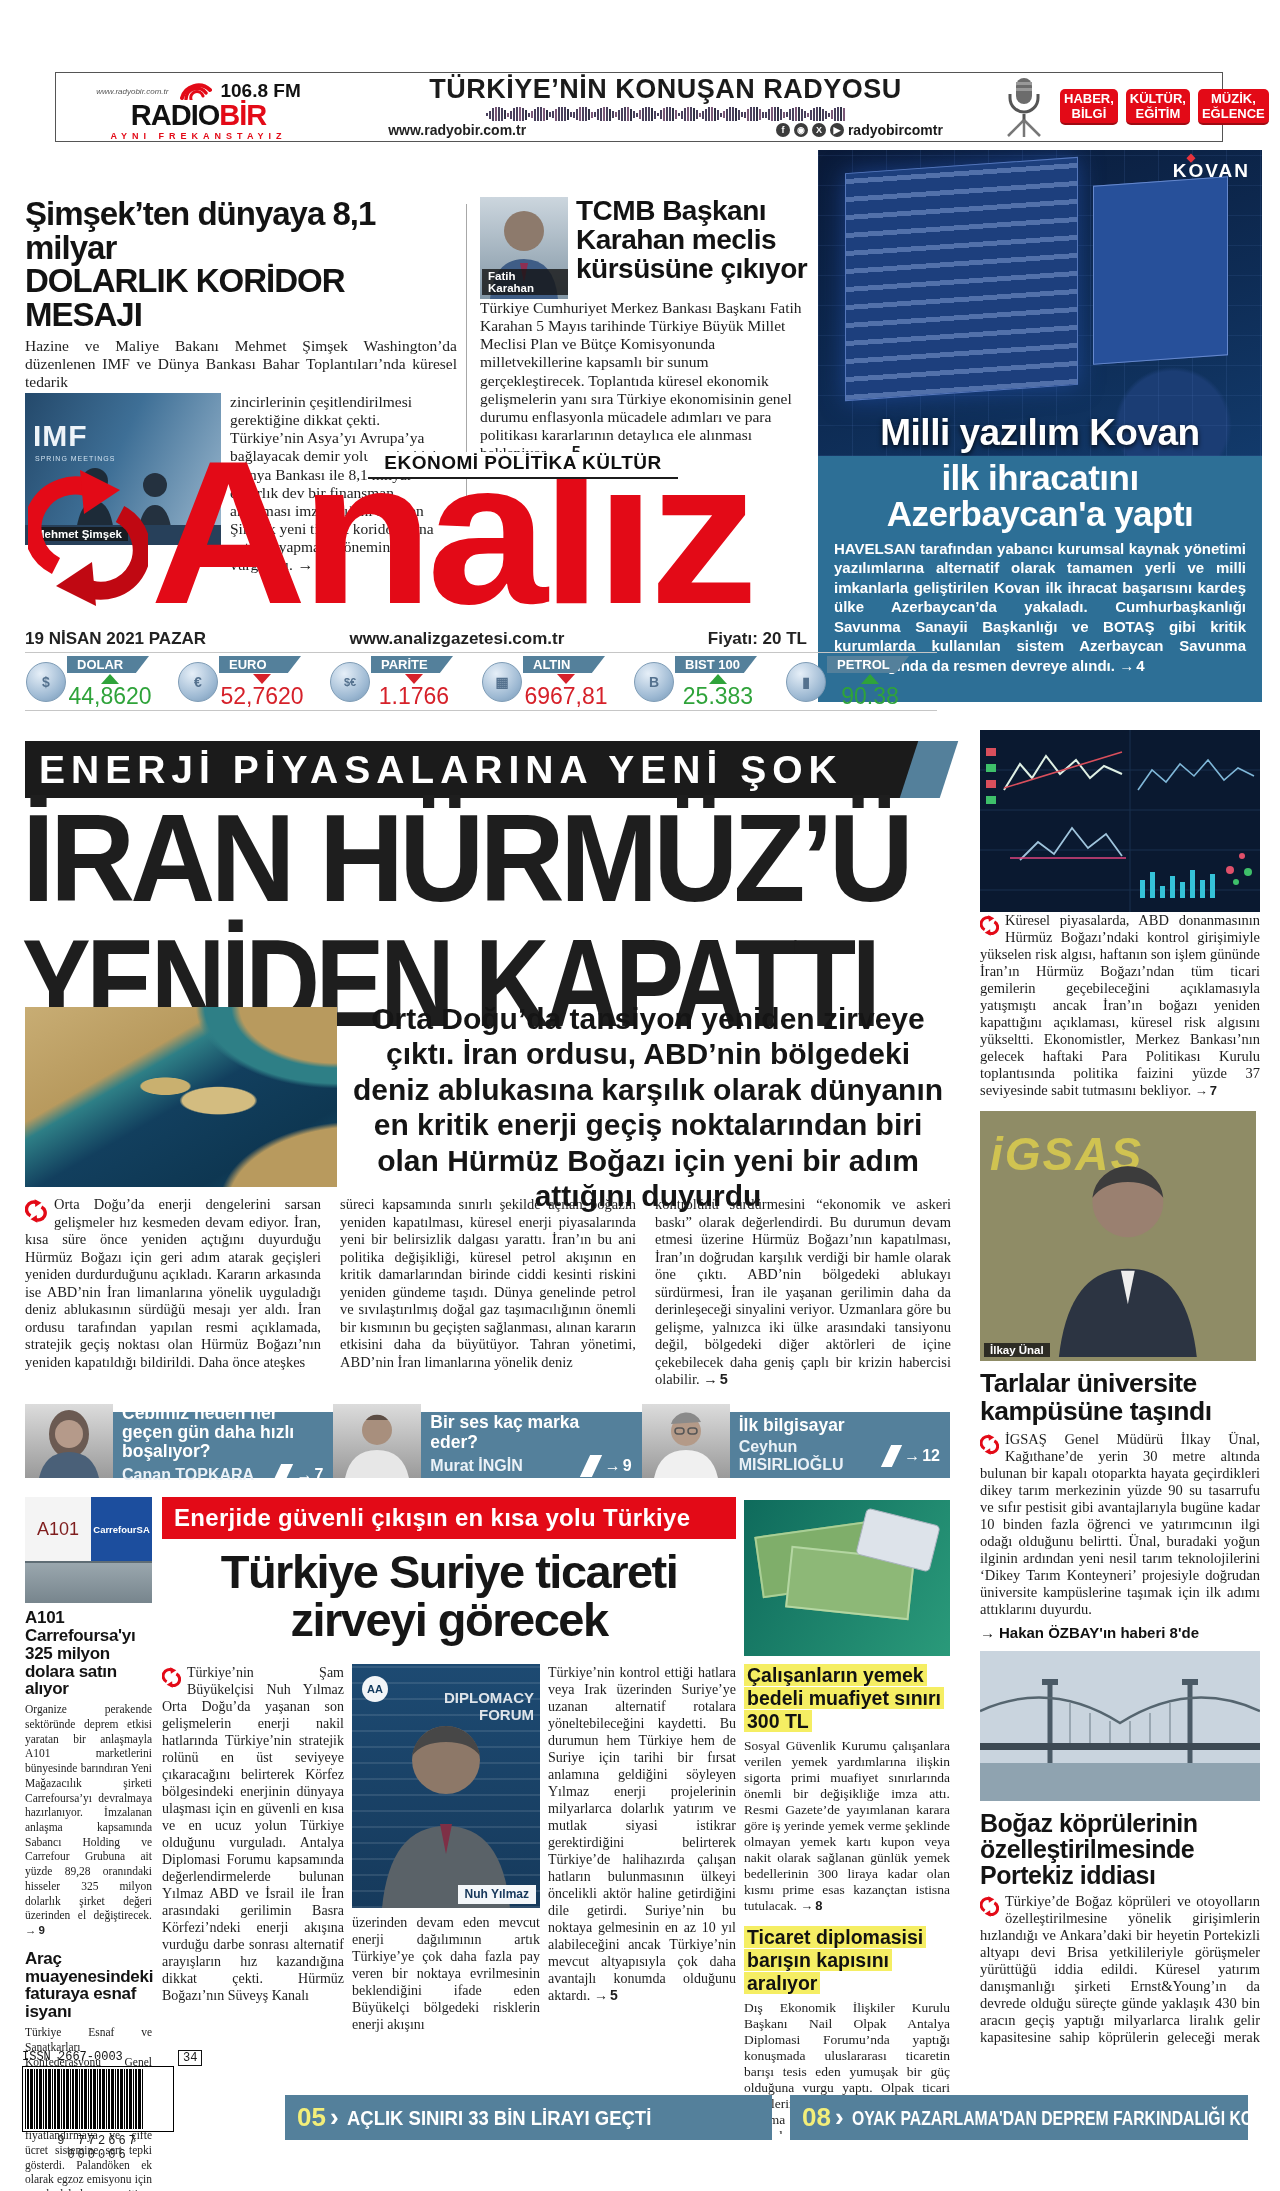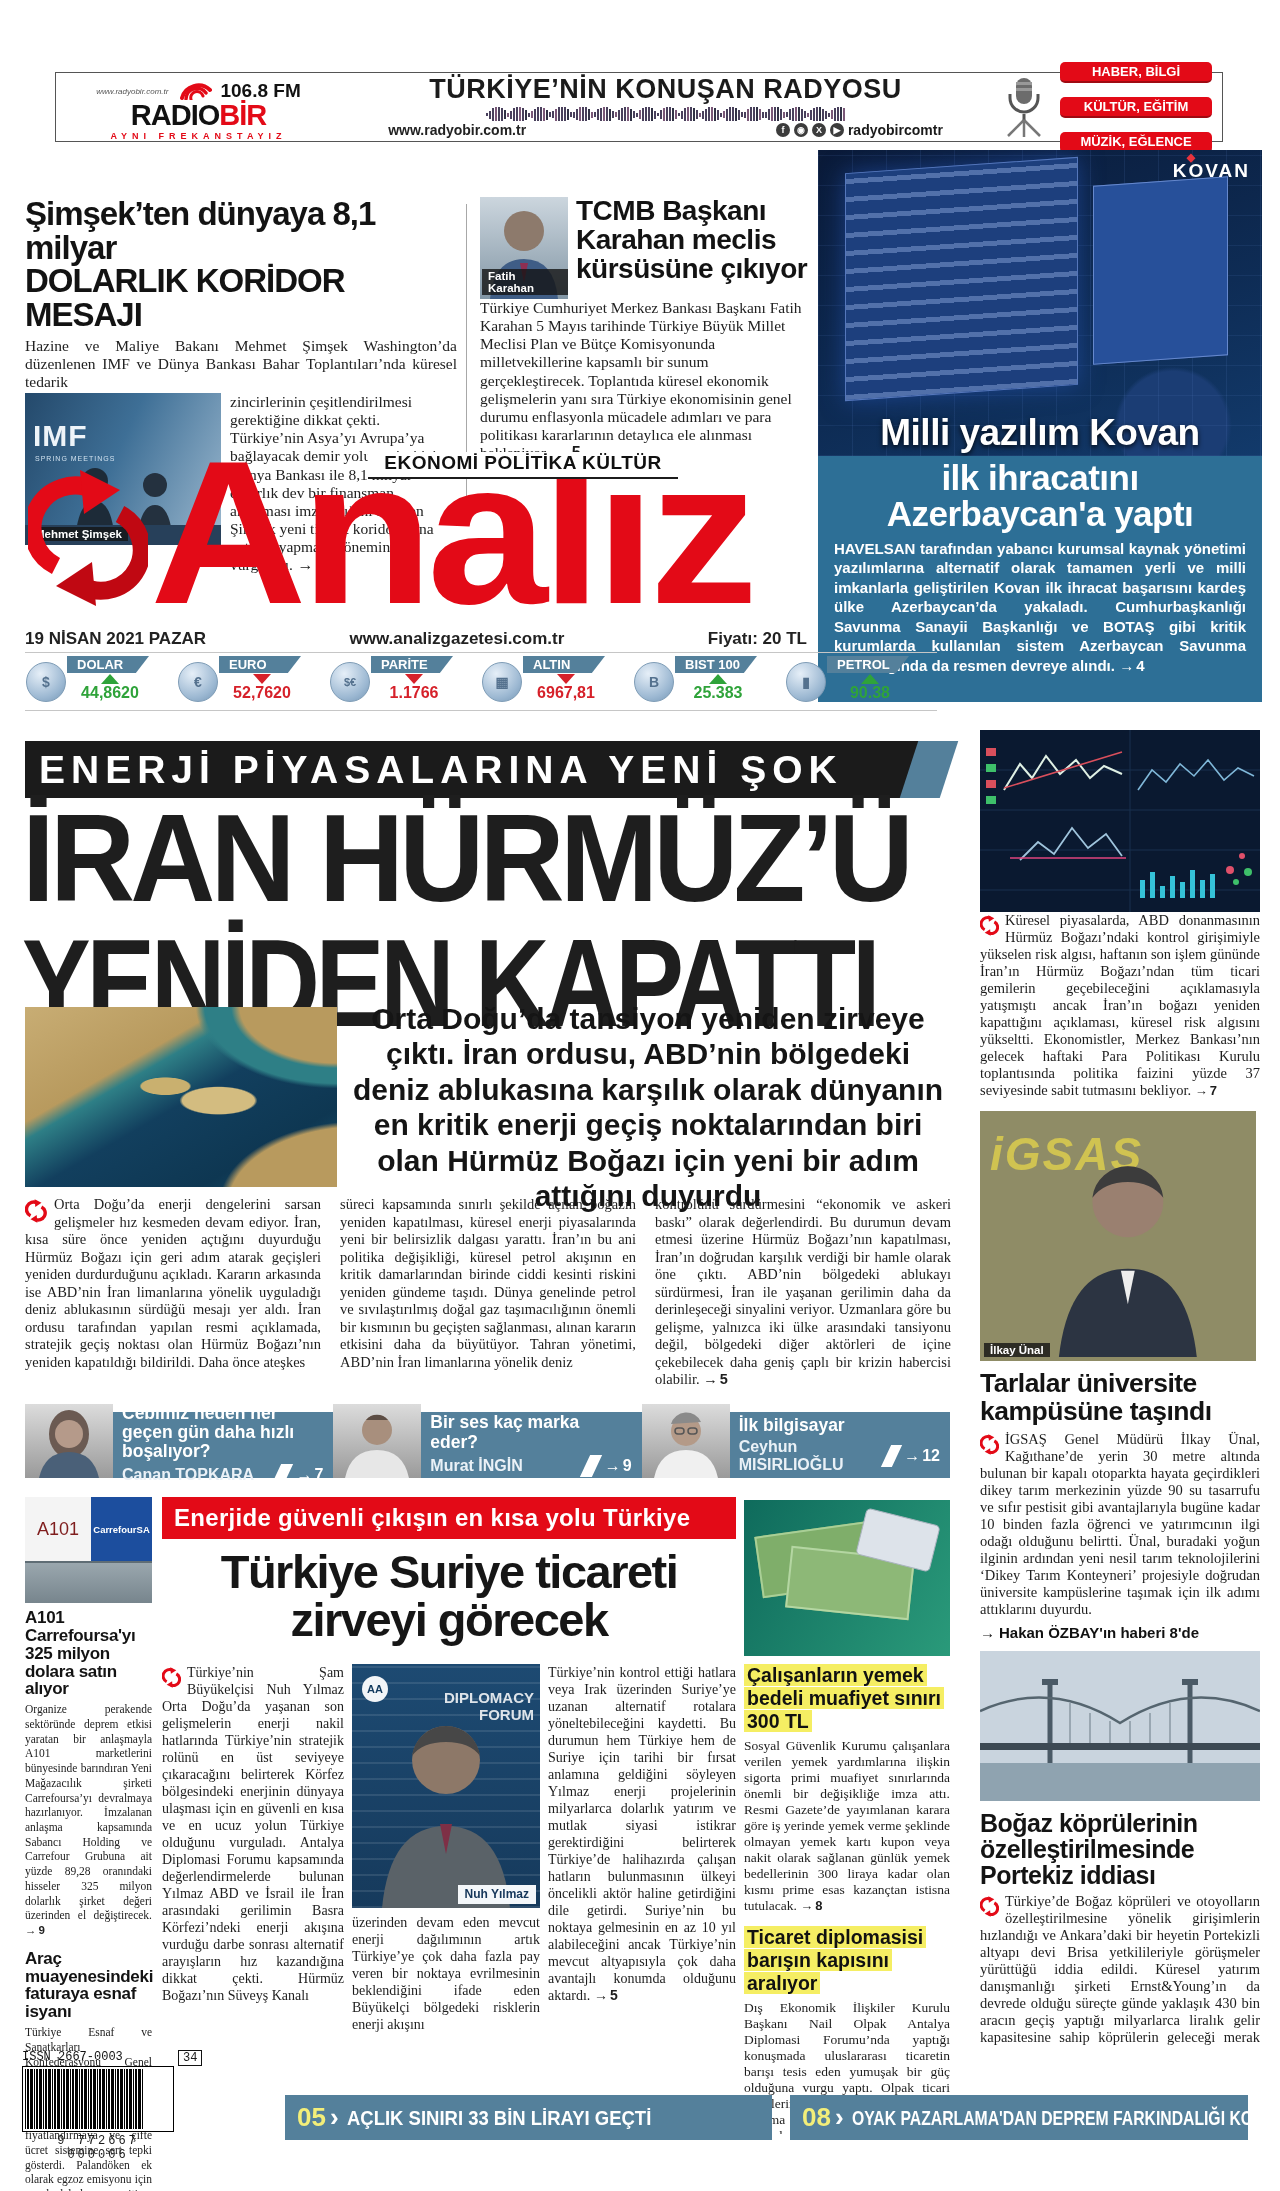--- a/index.html
+++ b/index.html
@@ -24,21 +24,21 @@
   .slogan{font-size:27px;font-weight:800;letter-spacing:.5px;color:#1b1b1b;line-height:1}
   .wave{height:16px;margin:2px auto 1px;width:430px;white-space:nowrap;overflow:hidden}
   .wave i{display:inline-block;width:2px;margin-right:1px;background:#49405c;vertical-align:middle}
   .wave i:nth-child(4n){background:#7a5878}
   .wave i:nth-child(7n){background:#323246}
   .b-bottom{display:flex;justify-content:space-between;align-items:center;width:86%;margin:0 auto}
   .b-url{font-size:14px;font-weight:700;color:#222}
   .soc{display:flex;align-items:center;gap:4px;font-size:14px;font-weight:700}
   .soc i{width:14px;height:14px;border-radius:50%;background:#3c3c3c;color:#fff;font-size:9px;font-style:normal;
          display:inline-flex;align-items:center;justify-content:center}
-  .badges{width:152px;display:flex;flex-direction:column;gap:14px}
+  .badges{width:152px;display:flex;flex-direction:row;gap:8px}
   .badge{background:#e30a17;border-bottom:2px solid #9f0a12;color:#fff;font-weight:800;font-size:13px;
          text-align:center;border-radius:5px;padding:2px 4px}
   
   #st1{left:25px;top:197px;width:432px}
   .h1a{font-size:33px;font-weight:800;letter-spacing:-1px;line-height:1.02;color:#131313}
   .st-body{font-size:15.5px;line-height:1.17;color:#222;margin-top:5px}
   .st1-row{display:flex;gap:9px;margin-top:2px}
   .ph{position:relative;overflow:hidden;flex:none}
   .cap{position:absolute;left:4px;bottom:4px;background:rgba(20,20,20,.8);color:#fff;font-size:11.5px;
        font-weight:700;padding:1px 6px}
@@ -85,21 +85,21 @@
   .tk{flex:1;position:relative;padding-left:42px;box-sizing:border-box}
   .tk-coin{position:absolute;left:1px;top:9px;width:38px;height:38px;border-radius:50%;
       background:radial-gradient(circle at 35% 28%,#e6eff8,#9cb8d2 65%,#7395b4);border:1px solid #7e9cb6;
       display:flex;align-items:center;justify-content:center;color:#54718e;font-weight:800;font-size:14px;z-index:1}
   .tk-label{display:inline-block;margin-top:3px;background:#54809b;color:#fff;font-weight:700;font-size:13px;
       padding:1px 14px 1px 10px;clip-path:polygon(0 0,100% 0,84% 100%,0 100%);min-width:58px}
   .tk-val{display:flex;flex-direction:column;align-items:center;width:86px;line-height:1}
   .tri{width:0;height:0;border-left:9px solid transparent;border-right:9px solid transparent;margin:1px 0}
   .up .tri{border-bottom:10px solid #2fa33a}
   .down .tri{border-top:10px solid #d6212a}
-  .tk-num{font-size:16px;font-weight:700}
+  .tk-num{font-size:23px;font-weight:400}
   .up .tk-num{color:#2fa33a}
   .down .tk-num{color:#d6212a}
   
   #mkicker{left:25px;top:741px;width:912px;height:57px;background:#1b1b1b;color:#fff;display:flex;
       align-items:center;font-size:39px;font-weight:800;letter-spacing:6px;padding-left:14px;box-sizing:border-box}
   #mkicker .endcap{margin-left:auto;width:40px;height:100%;background:#54809b;transform:skewX(-18deg) translateX(12px)}
   .mh{left:22px;width:940px;font-size:124px;font-weight:800;letter-spacing:-5px;line-height:.9;color:#1e1e1e;
       white-space:nowrap;transform-origin:left top}
   #mh1{top:803px;transform:scaleX(.95)}
   #mh2{top:928px;transform:scaleX(.83)}

